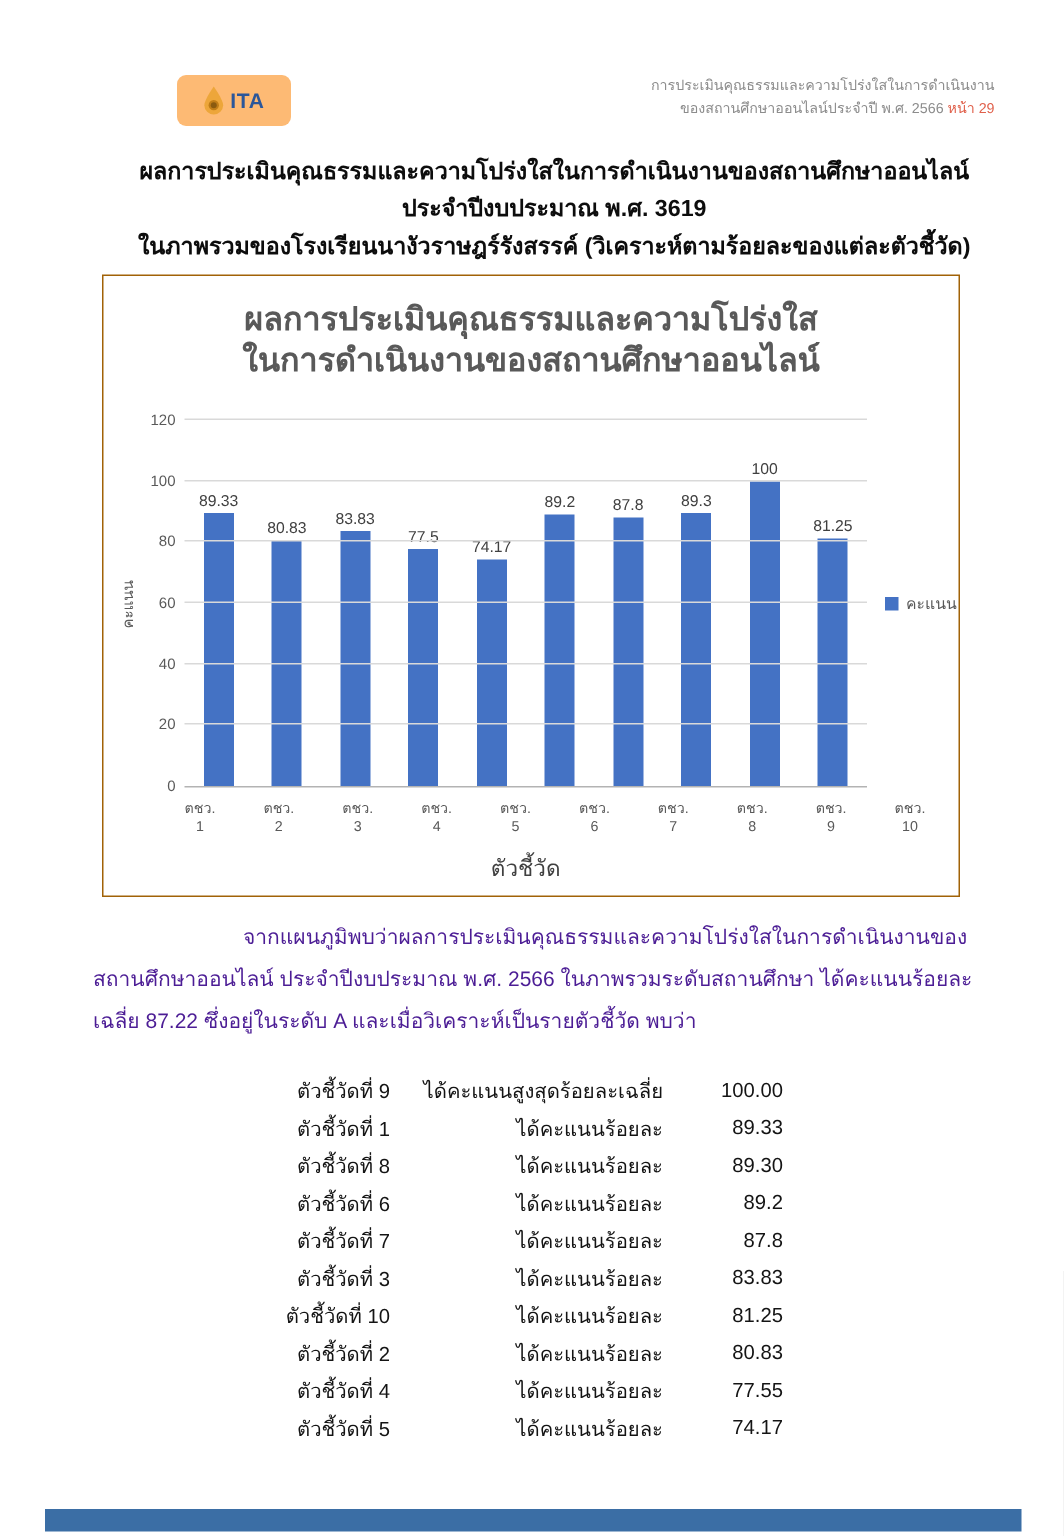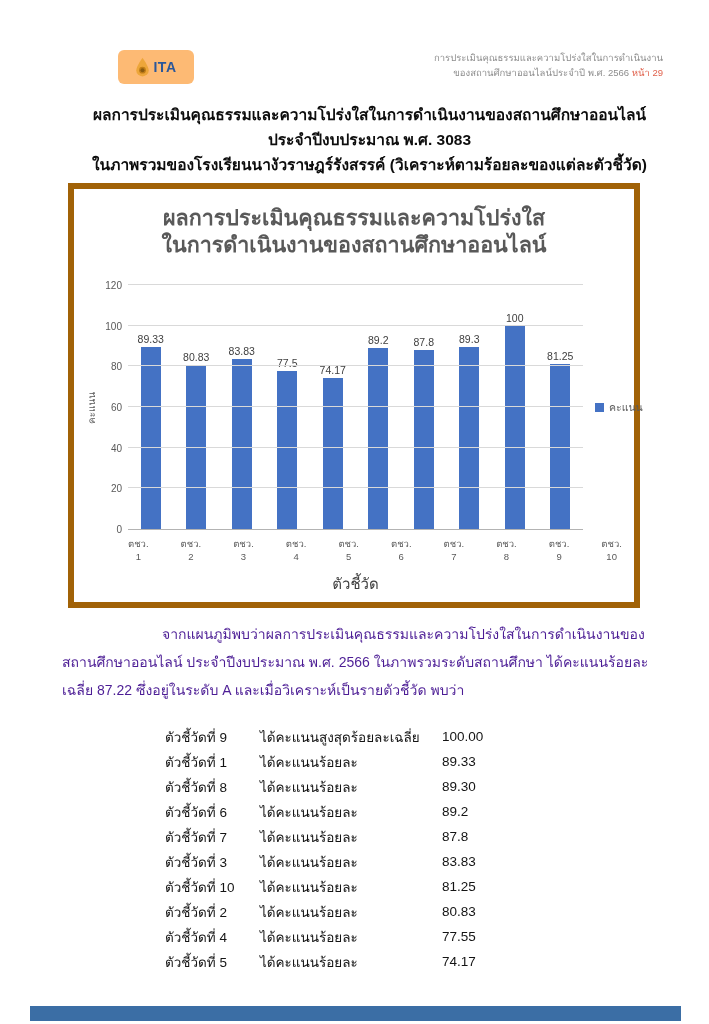--- a/index.html
+++ b/index.html
@@ -17,21 +17,21 @@
     display:flex; align-items:center; justify-content:center; gap:3px; }
   .logo-text { font-size:14px; font-weight:700; color:#2b579a; letter-spacing:.5px; }
   .header-text { text-align:right; font-size:9.5px; color:#8c8c8c; line-height:15px; }
   .page-number { color:#e0614c; }
 
   
   .doc-title { padding-top:102px; text-align:center; font-weight:700;
     font-size:15.5px; line-height:25px; color:#0d0d0d;margin-left:30px; }
 
   
-  .chart-box { width:572px; margin:6px 0 0 68px; border:6px solid #a16207;
+  .chart-box { width:572px; margin:6px 0 0 68px; border:1px solid #a16207;
     background:#fff; padding-bottom:6px; }
   .chart-title { margin-top:16px; text-align:center; font-size:21.5px;
     line-height:27px; font-weight:600; color:#595959; }
   .chart-area { display:flex; height:245px; margin:26px 6px 0 10px; }
   .y-axis-title { width:14px; display:flex; align-items:center; justify-content:center;
     font-size:10px; color:#595959; writing-mode:vertical-rl; transform:rotate(180deg); }
   .plot-wrap { position:relative; flex:0 0 455px; margin-left:30px; }
   .plot { position:relative; height:100%; border-bottom:1px solid #b3b3b3; }
   .gridline { position:absolute; left:0; right:0; height:1px; background:#d9d9d9; }
   .y-tick { position:absolute; left:-34px; width:28px; text-align:right;
@@ -48,21 +48,21 @@
     font-size:9.5px; color:#595959;gap:32px; }
   .x-labels span { flex:1; text-align:center; }
   .x-axis-title { width:455px; margin:10px 0 0 54px; text-align:center;
     font-size:15px; color:#404040; }
 
   
   .paragraph { margin:12px 58px 0 62px; font-size:14px; line-height:28px;
     text-indent:100px; color:#4c1d95; }
 
   
-  .results { margin:20px 0 0 165px; font-size:13.5px; color:#141414; }
+  .results { margin:20px 0 0 165px; font-size:13.5px; color:#141414;text-align:right; }
   .result-row { display:flex; height:25px; align-items:center; }
   .col-indicator { width:95px; }
   .col-label { width:182px; }
   .col-value { width:80px; }
 
   
   .footer-bar { position:absolute; left:30px; right:28px; bottom:3px;
     height:15px; background:#3b6ea5; }
 </style>
 </head>
@@ -83,21 +83,21 @@
       <div>การประเมินคุณธรรมและความโปร่งใสในการดำเนินงาน</div>
       <div>
         <span>ของสถานศึกษาออนไลน์ประจำปี พ.ศ. 2566</span>
         <span class="page-number">หน้า 29</span>
       </div>
     </div>
   </div>
 
   <div class="doc-title">
     <div>ผลการประเมินคุณธรรมและความโปร่งใสในการดำเนินงานของสถานศึกษาออนไลน์</div>
-    <div>ประจำปีงบประมาณ พ.ศ. 3083</div>
+    <div>ประจำปีงบประมาณ พ.ศ. 3619</div>
     <div>ในภาพรวมของโรงเรียนนางัวราษฎร์รังสรรค์ (วิเคราะห์ตามร้อยละของแต่ละตัวชี้วัด)</div>
   </div>
 
   <div class="chart-box">
     <div class="chart-title">
       <div>ผลการประเมินคุณธรรมและความโปร่งใส</div>
       <div>ในการดำเนินงานของสถานศึกษาออนไลน์</div>
     </div>
     <div class="chart-area">
       <div class="y-axis-title">คะแนน</div>

